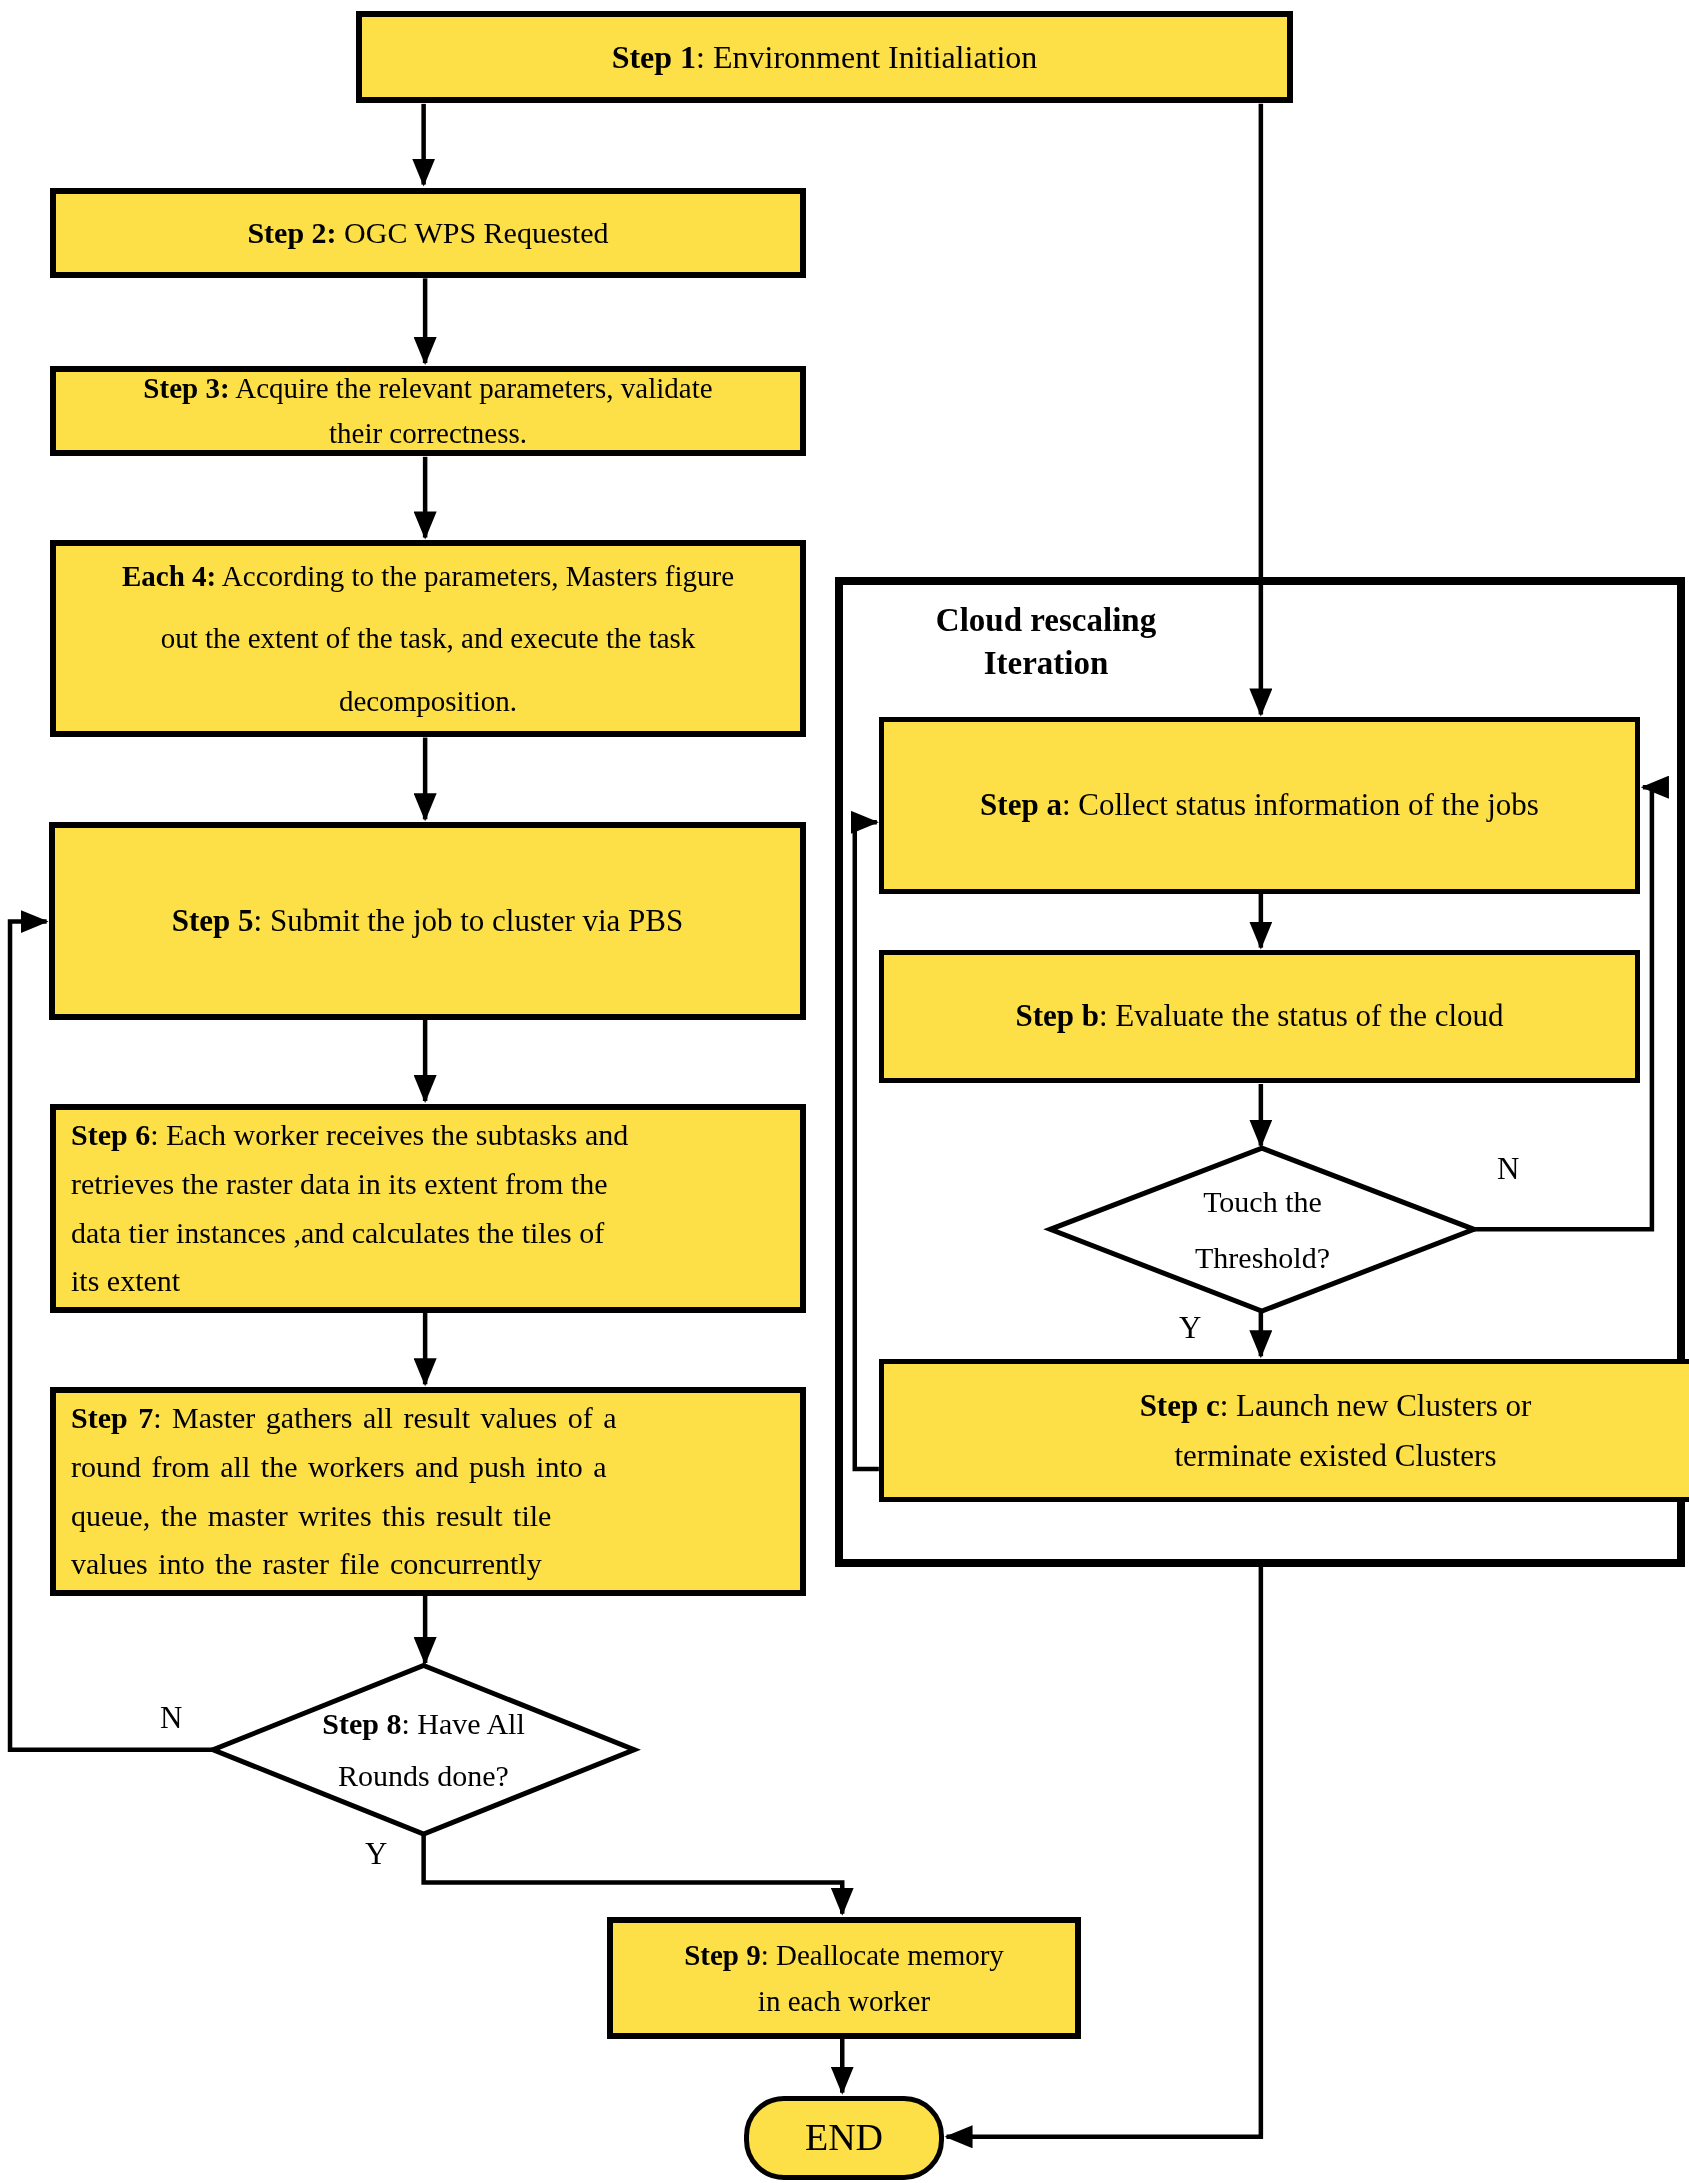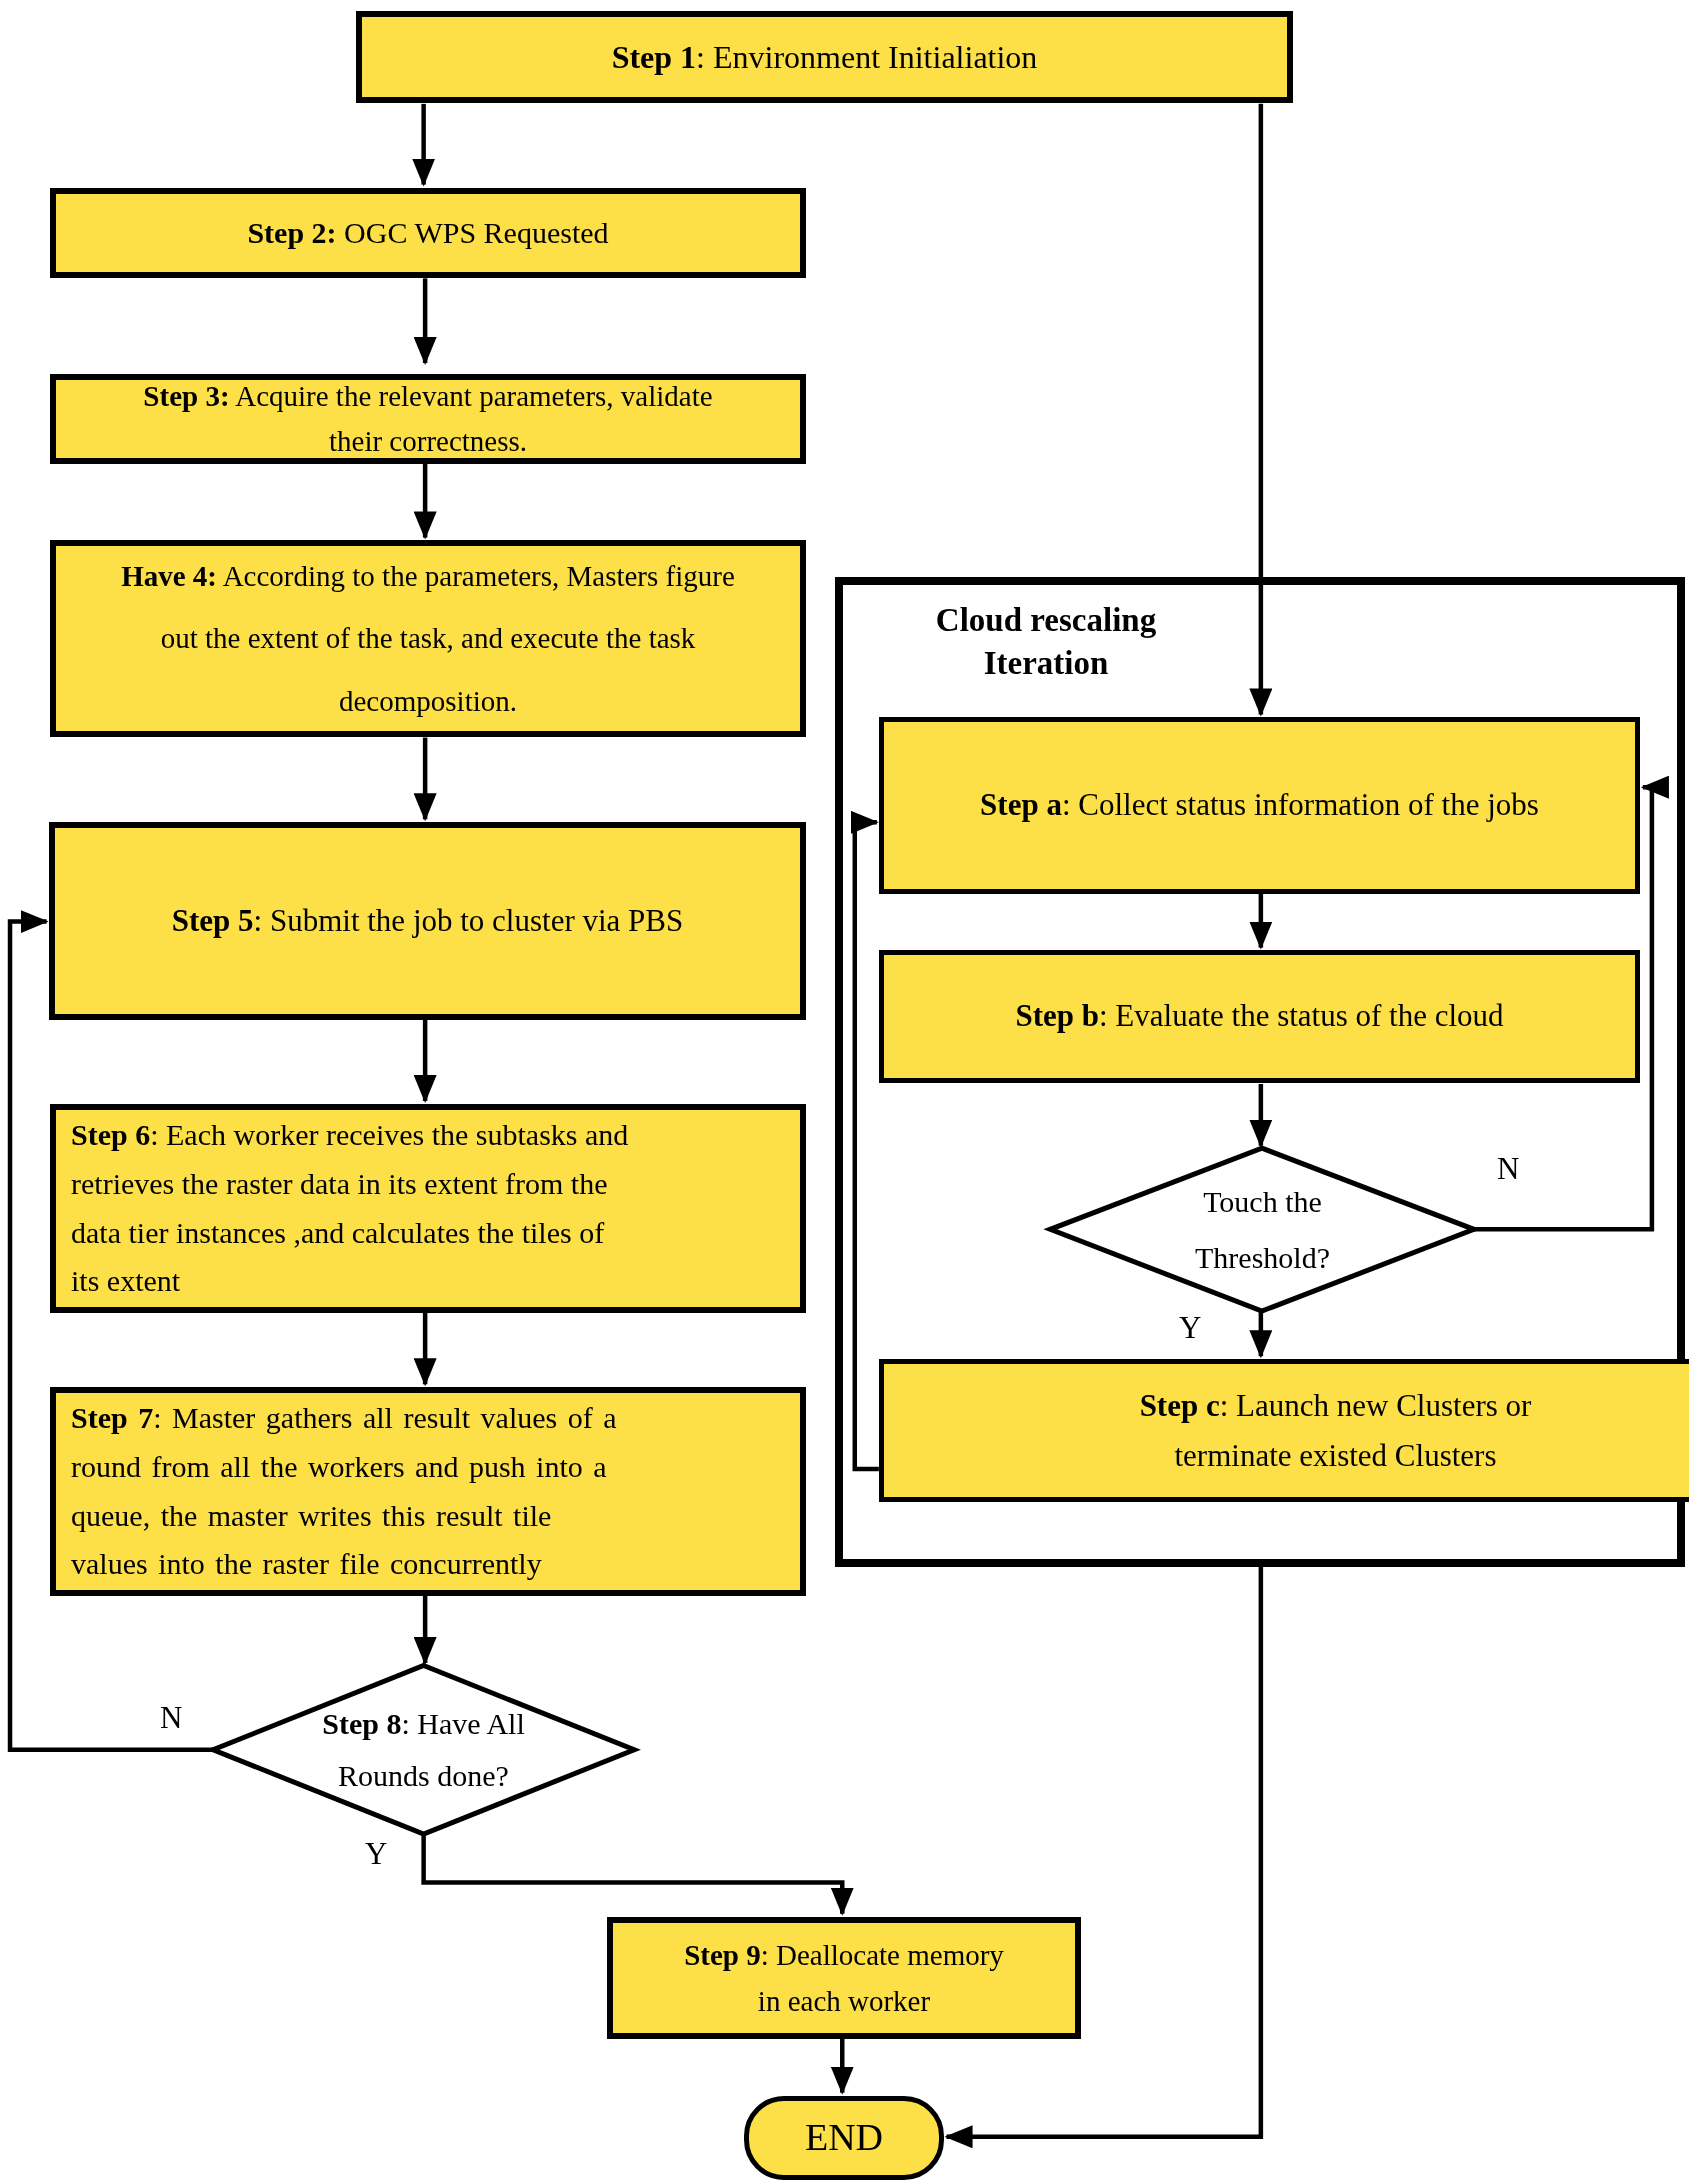--- a/index.html
+++ b/index.html
@@ -96,27 +96,27 @@
 Iteration</div>
 
   <div class="pbox" style="left:356px;top:11px;width:937px;height:92px;border-width:6.5px;font-size:32px;">
     <p class="t c"><b>Step 1</b><span>: Environment Initialiation</span></p>
   </div>
 
   <div class="pbox" style="left:50px;top:188px;width:756px;height:90px;font-size:30px;">
     <p class="t c"><b>Step 2:</b><span> OGC WPS Requested</span></p>
   </div>
 
-  <div class="pbox" style="left:50px;top:366px;width:756px;height:90px;font-size:29px;margin-top:8px;">
+  <div class="pbox" style="left:50px;top:366px;width:756px;height:90px;font-size:29px;">
     <p class="t c" style="line-height:1.55;"><b>Step 3:</b><span> Acquire the relevant parameters, validate
 their correctness.</span></p>
   </div>
 
   <div class="pbox" style="left:50px;top:540px;width:756px;height:197px;font-size:29px;">
-    <p class="t c" style="line-height:2.15;"><b>Have 4:</b><span> According to the parameters, Masters figure
+    <p class="t c" style="line-height:2.15;"><b>Each 4:</b><span> According to the parameters, Masters figure
 out the extent of the task, and execute the task
 decomposition.</span></p>
   </div>
 
   <div class="pbox" style="left:49px;top:822px;width:757px;height:198px;font-size:31px;">
     <p class="t c"><b>Step 5</b><span>: Submit the job to cluster via PBS</span></p>
   </div>
 
   <div class="pbox" style="left:50px;top:1104px;width:756px;height:209px;font-size:30px;justify-content:flex-start;padding:0 15px;">
     <p class="t l" style="line-height:1.62;"><b>Step 6</b><span>: Each worker receives the subtasks and

